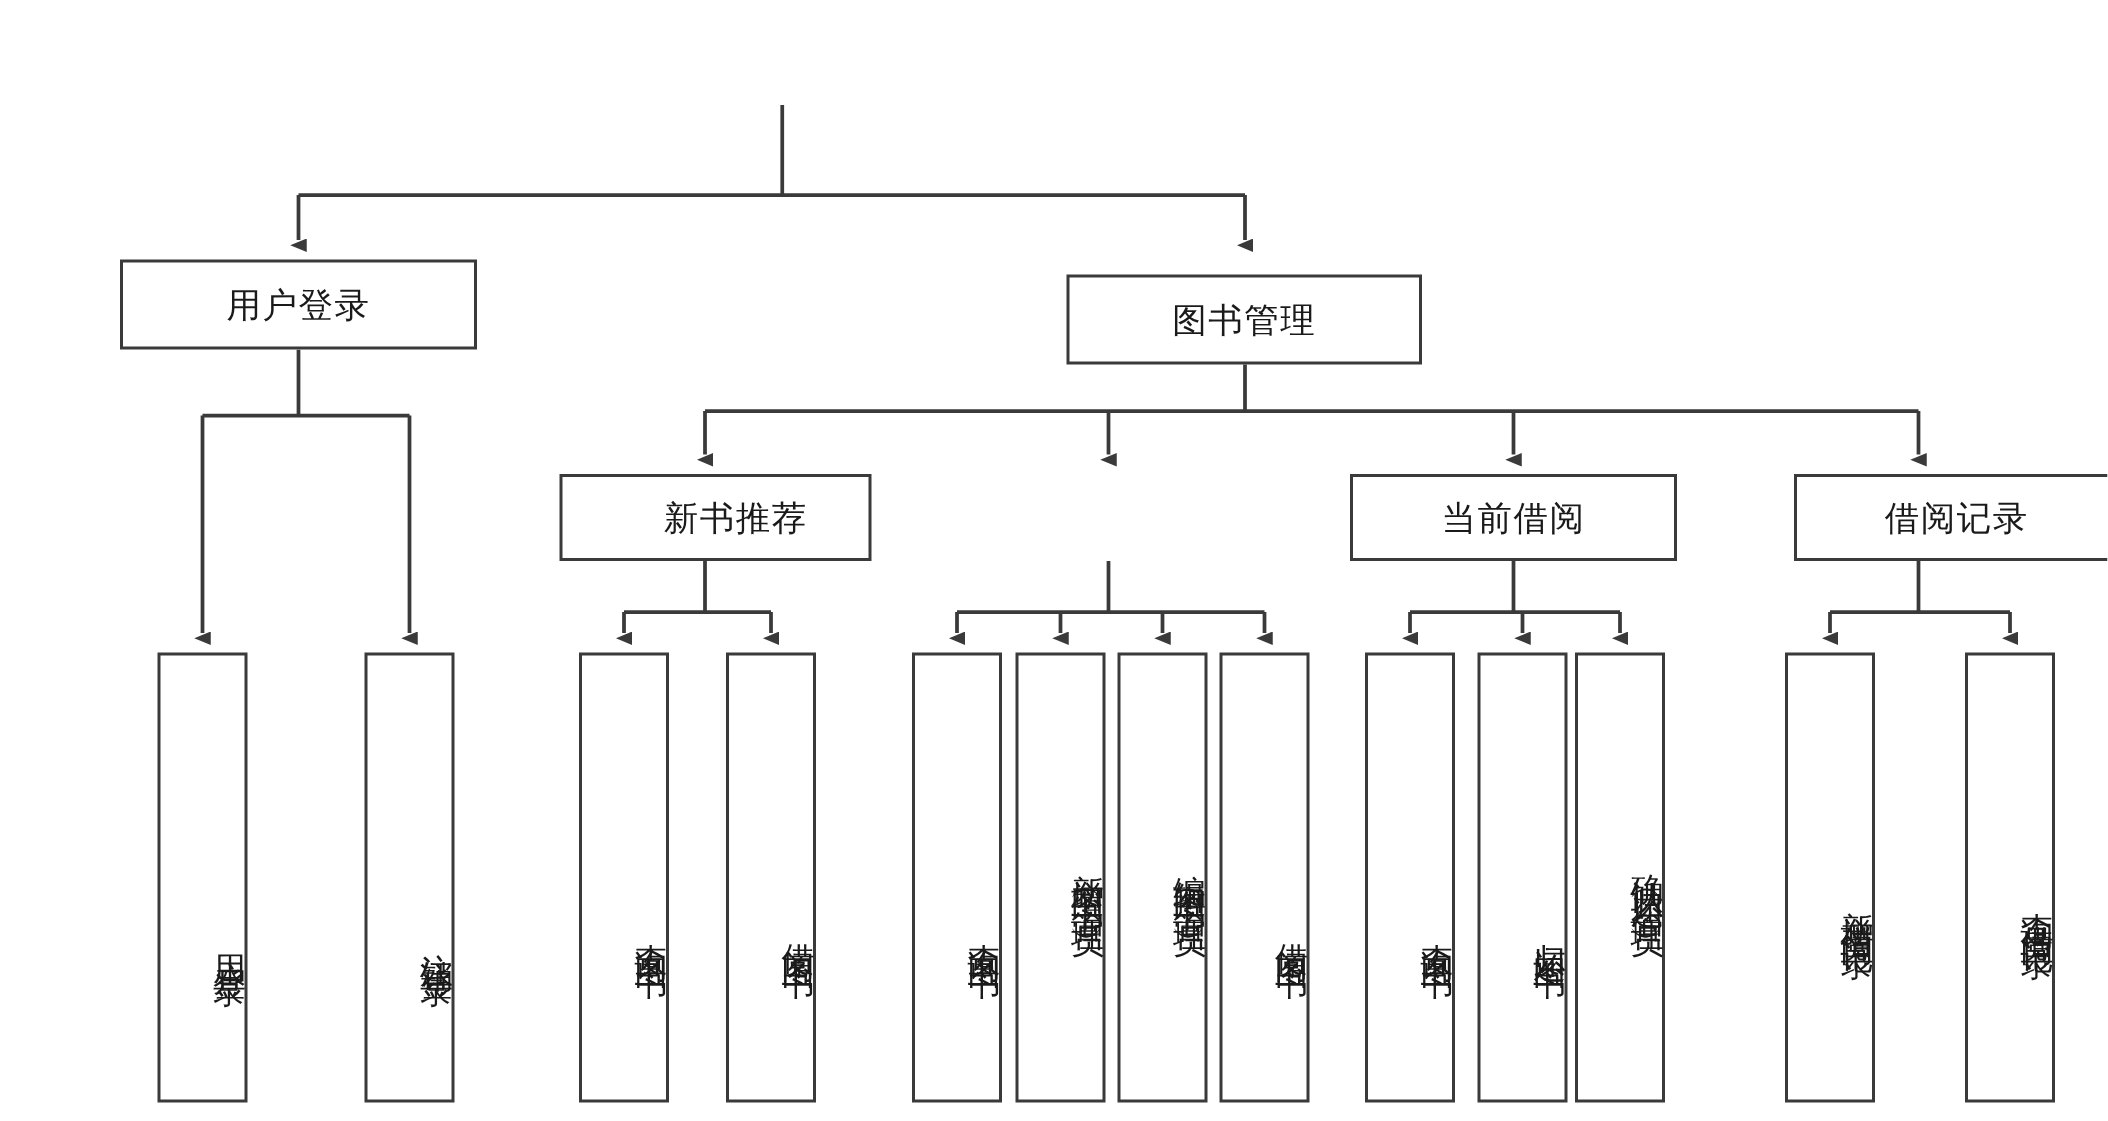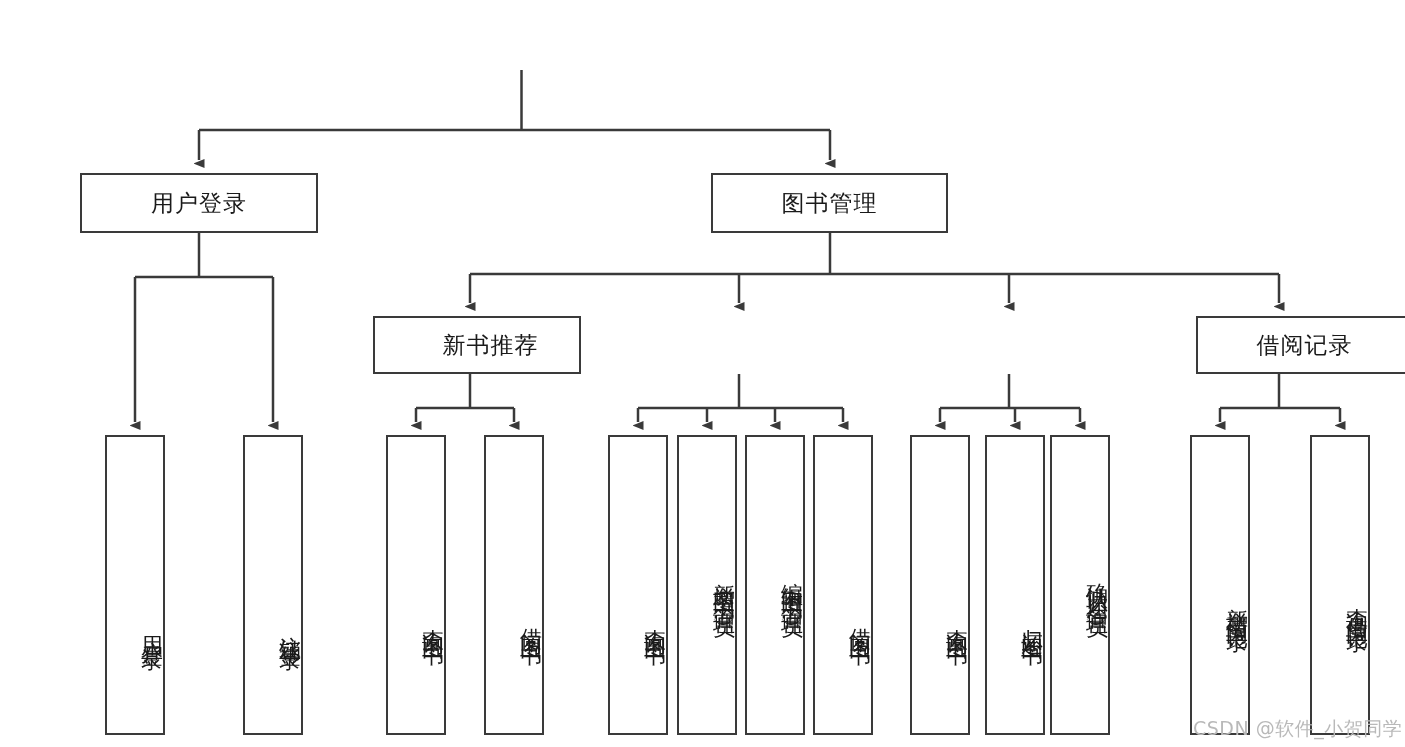--- a/index.html
+++ b/index.html
@@ -112,26 +112,29 @@
       <path d="M1220,408 L1340,408"></path>
       <path d="M1220,408 L1220,422" marker-end="url(#arrow)"></path>
       <path d="M1340,408 L1340,422" marker-end="url(#arrow)"></path>
     </g>
   </svg>
 
 
   <div class="node horiz" style="left:80px; top:173px; width:238px; height:60px;">
     <span>用户登录</span>
   </div>
-  <div class="node horiz" style="left:711px; top:173px; width:237px; height:60px;align-items:center;">
+  <div class="node horiz" style="left:711px; top:183px; width:237px; height:60px;align-items:center;">
     <span>图书管理</span>
   </div>
 
   <div class="node horiz" style="left:373px; top:316px; width:208px; height:58px;padding-left:27px;">
     <span>新书推荐</span>
+  </div>
+  <div class="node horiz" style="left:900px; top:316px; width:218px; height:58px;">
+    <span>当前借阅</span>
   </div>
   <div class="node horiz" style="left:1170px; top:316px; width:217px; height:58px;margin-left:26px;">
     <span>借阅记录</span>
   </div>
 
   <div class="node vert" style="left:105px; top:435px; width:60px; height:300px; padding-top:86px;">
     <span>用户登录</span>
   </div>
   <div class="node vert" style="left:243px; top:435px; width:60px; height:300px; padding-top:86px;">
     <span>注销登录</span>
@@ -167,15 +170,14 @@
     <span>确认归还（管理员）</span>
   </div>
 
   <div class="node vert" style="left:1190px; top:435px; width:60px; height:300px; padding-top:40px;">
     <span>新增借阅记录</span>
   </div>
   <div class="node vert" style="left:1310px; top:435px; width:60px; height:300px; padding-top:40px;">
     <span>查询借阅记录</span>
   </div>
 
-  <div class="watermark" style="left:1193px; top:716px;">CSDN @软件_小贺同学</div>
 
 </div>
 
 </body></html>

